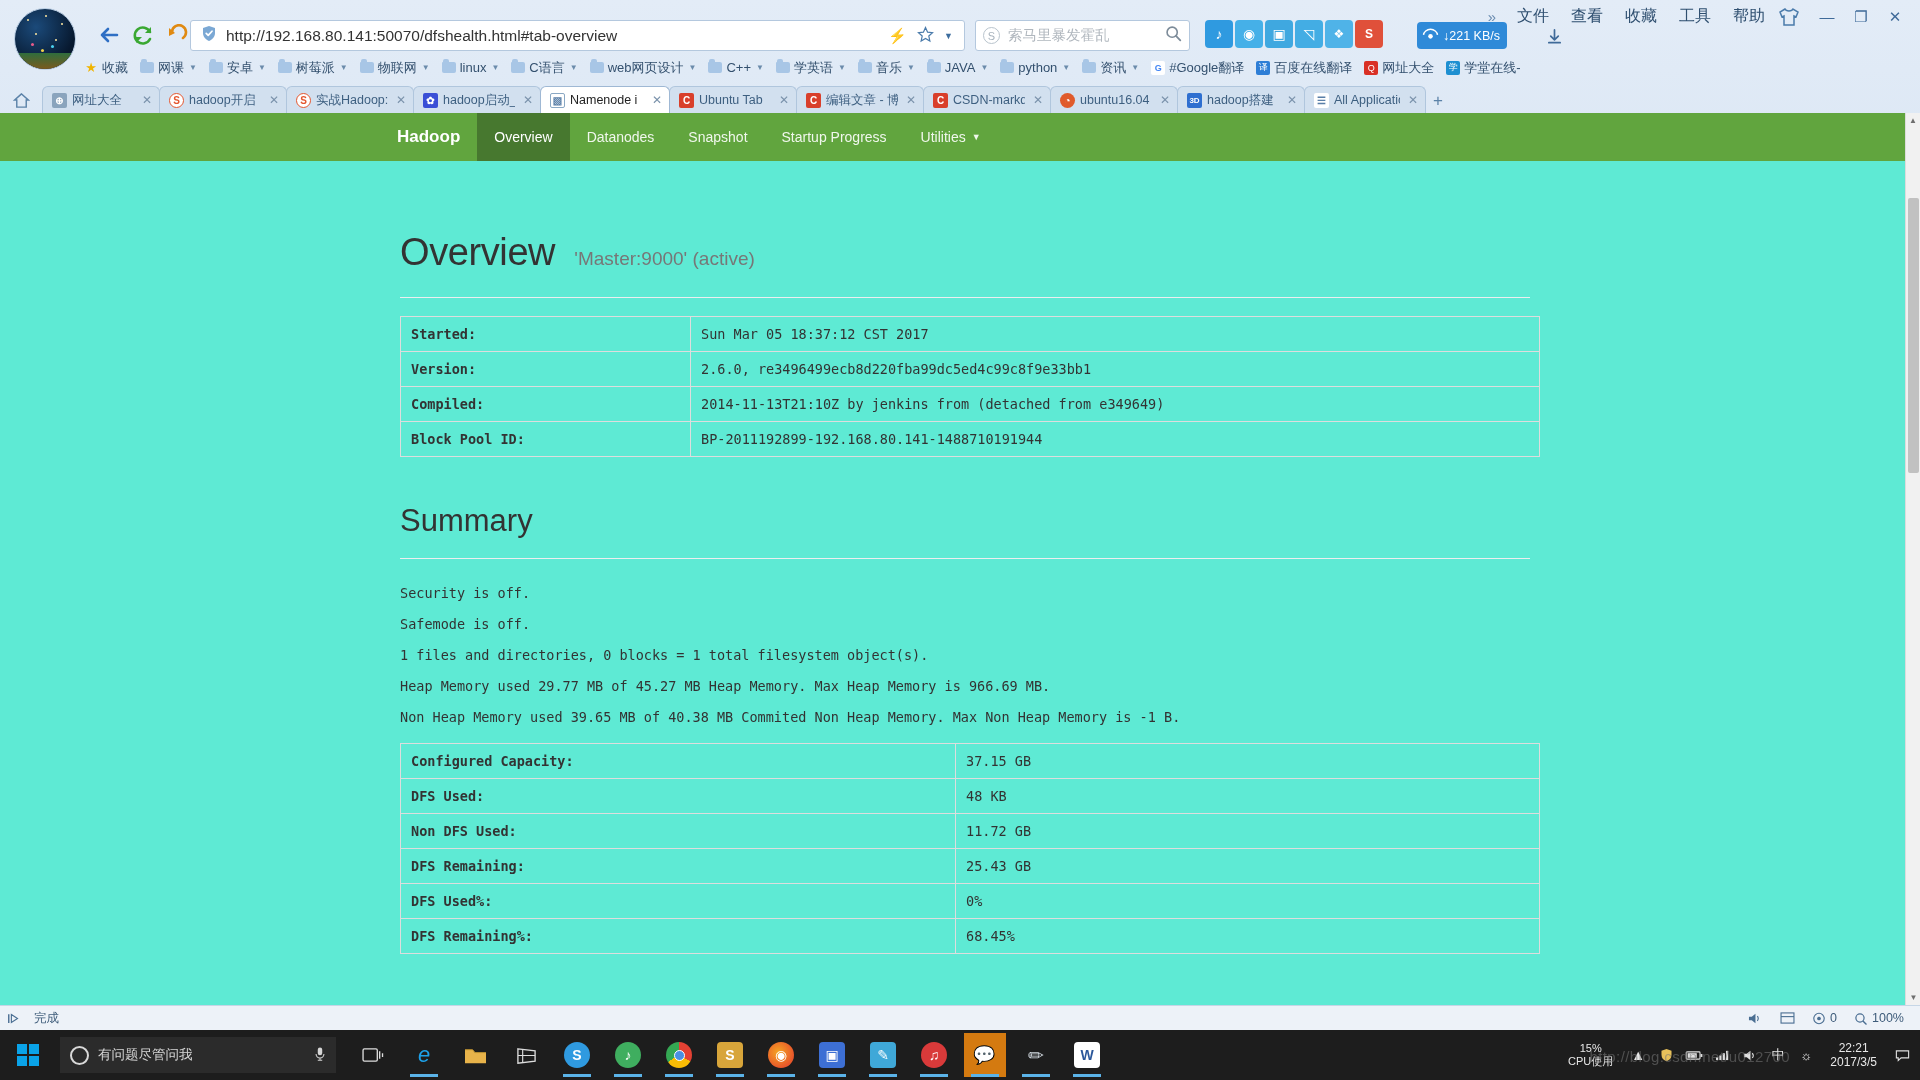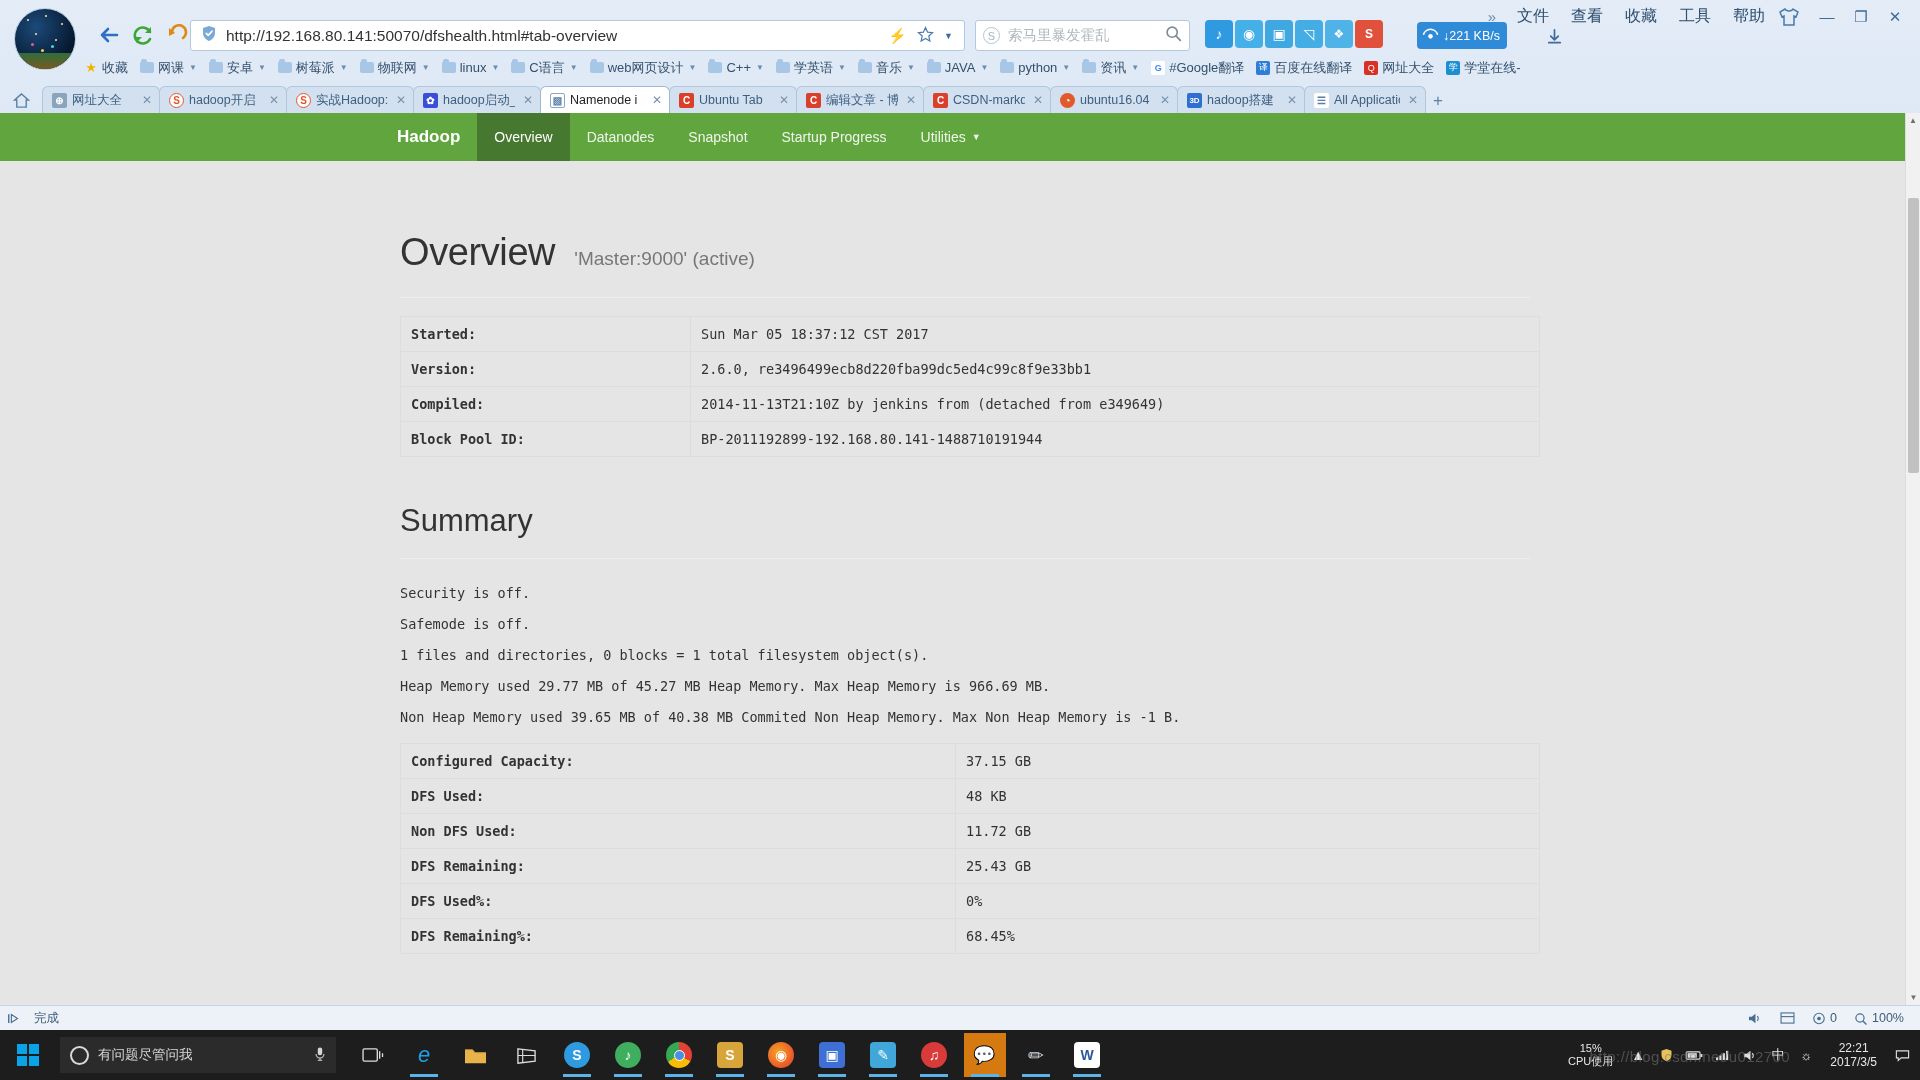--- a/index.html
+++ b/index.html
@@ -128,21 +128,21 @@
   .tab .tlabel { white-space: nowrap; overflow: hidden; text-overflow: clip; }
   .tab .tclose { color: #7a92ab; font-size: 12px; margin-left: auto; padding-left: 3px; }
   .tab .ticon { width: 15px; height: 15px; flex: none; border-radius: 2px;
     display: flex; align-items: center; justify-content: center; font-size: 10px; color: #fff; font-weight: bold; }
   .tab-new { width: 26px; height: 24px; display: flex; align-items: center;
     justify-content: center; color: #5b82a8; font-size: 17px; cursor: pointer; }
 
   
   .viewport {
     position: absolute; left: 0; top: 113px; width: 1920px; height: 892px;
-    background: #e5e5e5; overflow: hidden;
+    background: #5eead4; overflow: hidden;
   }
 
   .hd-navbar {
     position: absolute; left: 0; top: 0; width: 1920px; height: 48px;
     background: #61a53e;
   }
   .hd-inner { position: absolute; left: 380px; top: 0; height: 48px; display: flex; align-items: stretch; }
   .hd-brand {
     display: flex; align-items: center; padding: 0 17px;
     color: #fff; font-size: 17px; font-weight: bold; cursor: pointer;

